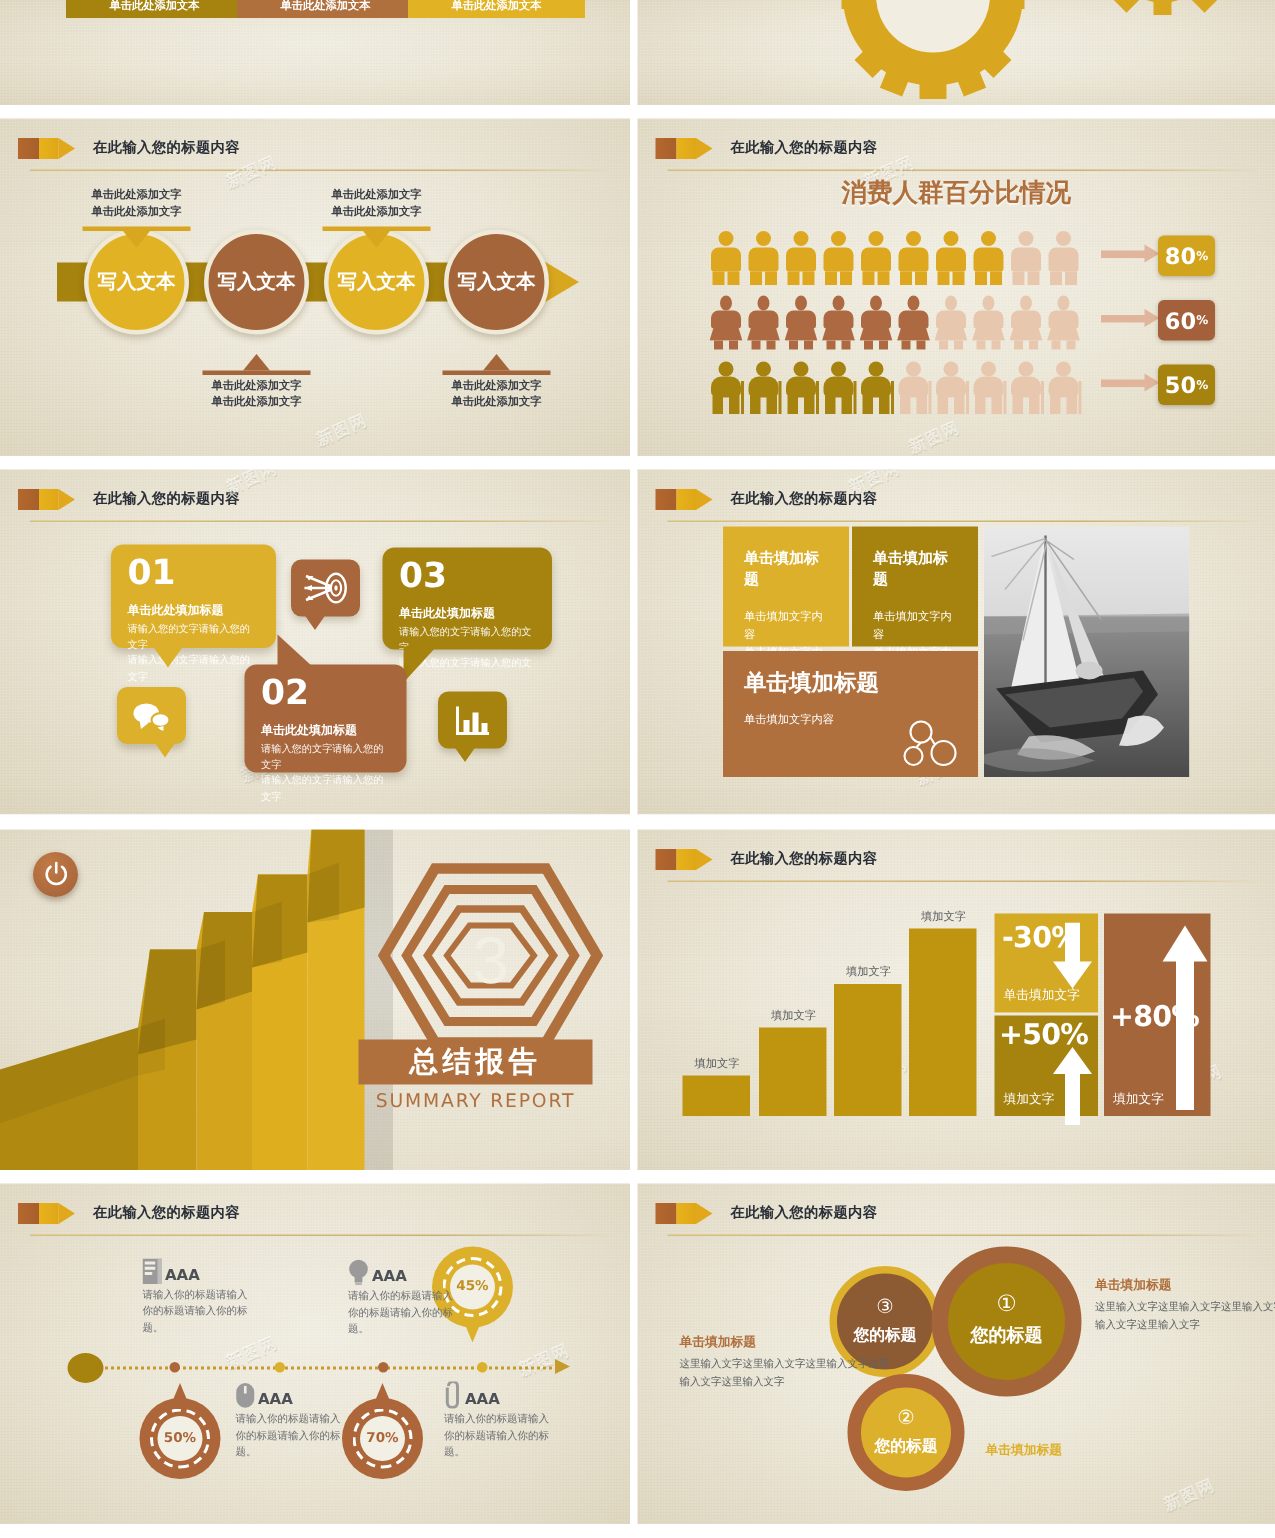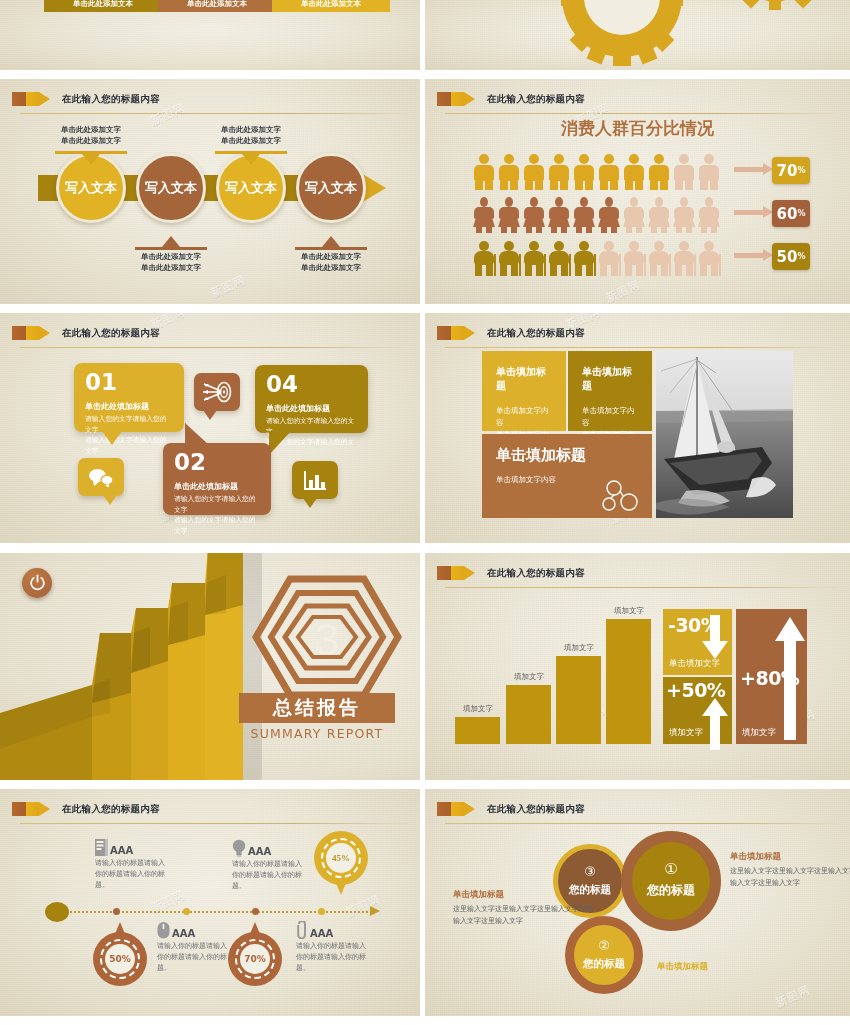--- a/index.html
+++ b/index.html
@@ -365,21 +365,21 @@
         </span>
         <span class="person" style="color:#e7c7ad">
          <span class="p-head"></span>
           <span class="p-body"></span>
          <span class="p-leg l"></span>
           <span class="p-leg r"></span>
         </span>
       </div>
     <div class="parrow" style="top:88px;"></div>
     <div class="pct-box" style="top:78px; background:#d2a41d;">
-      <span>70</span>
+      <span>80</span>
         <sub>%</sub>
     </div>
 
     <div class="ppl-row" style="top:118px;" id="row2">
         <span class="person" style="color:#ad6a42">
          <span class="p-head" style="width:8px;margin-left:-4px;"></span>
          <span class="p-body" style="top:10px;height:12px;"></span>
          <span class="p-skirt"></span>
          <span class="p-leg l" style="top:30px;height:6px;width:6px;left:3px;"></span>
          <span class="p-leg r" style="top:30px;height:6px;width:6px;right:3px;"></span>
@@ -549,21 +549,21 @@
 
     <div class="bub" style="left:74px; top:50px; width:110px; height:69px; background:#ddb02c; padding:8px 11px;">
       <div class="num">01</div>
       <div class="h">单击此处填加标题</div>
       <div class="p">请输入您的文字请输入您的文字</div>
       <div class="p" style="margin-top:0">请输入您的文字请输入您的文字</div>
       <div class="tail" style="left:28px; bottom:-13px; border-left:10px solid transparent; border-right:10px solid transparent; border-top:14px solid #ddb02c;"></div>
     </div>
 
     <div class="bub" style="left:255px; top:52px; width:113px; height:68px; background:#a6820e; padding:8px 11px;">
-      <div class="num">04</div>
+      <div class="num">03</div>
       <div class="h">单击此处填加标题</div>
       <div class="p">请输入您的文字请输入您的文字</div>
       <div class="p" style="margin-top:0">请输入您的文字请输入您的文字</div>
       <div class="tail" style="left:14px; bottom:-22px; border-left:0 solid transparent; border-right:22px solid transparent; border-top:24px solid #a6820e;"></div>
     </div>
 
     <div class="bub" style="left:163px; top:130px; width:108px; height:72px; background:#a8663c; padding:8px 11px;">
       <div class="num">02</div>
       <div class="h">单击此处填加标题</div>
       <div class="p">请输入您的文字请输入您的文字</div>
@@ -787,21 +787,21 @@
     <div class="wm" style="left:345px; top:110px;">新图网</div>
 
     <div style="position:absolute; left:62px; top:122px; width:310px; border-top:2px dotted #c79a2c;"></div>
     <div style="position:absolute; left:45px; top:113px; width:24px; height:20px; border-radius:50%; background:#a6820e;"></div>
     <div style="position:absolute; left:370px; top:117px; width:0;height:0; border-top:5px solid transparent; border-bottom:5px solid transparent; border-left:10px solid #c79a2c;"></div>
     <div style="position:absolute; left:113px; top:119px; width:7px;height:7px;border-radius:50%;background:#ac663a;"></div>
     <div style="position:absolute; left:183px; top:119px; width:7px;height:7px;border-radius:50%;background:#ddb02c;"></div>
     <div style="position:absolute; left:252px; top:119px; width:7px;height:7px;border-radius:50%;background:#ac663a;"></div>
     <div style="position:absolute; left:318px; top:119px; width:7px;height:7px;border-radius:50%;background:#ddb02c;"></div>
 
-    <div class="pin" style="left:314px; top:42px; color:#ddb02c;font-family:Liberation Serif, serif;">
+    <div class="pin" style="left:288px; top:42px; color:#ddb02c;">
       <div class="pt"></div>
         <div class="bd"></div>
         <div class="dash"></div>
       <div class="inner">45%</div>
     </div>
 
     <div class="pin" style="left:93px; top:131px; color:#ac663a; transform:scaleY(-1);">
       <div class="pt"></div>
         <div class="bd"></div>
         <div class="dash"></div>

